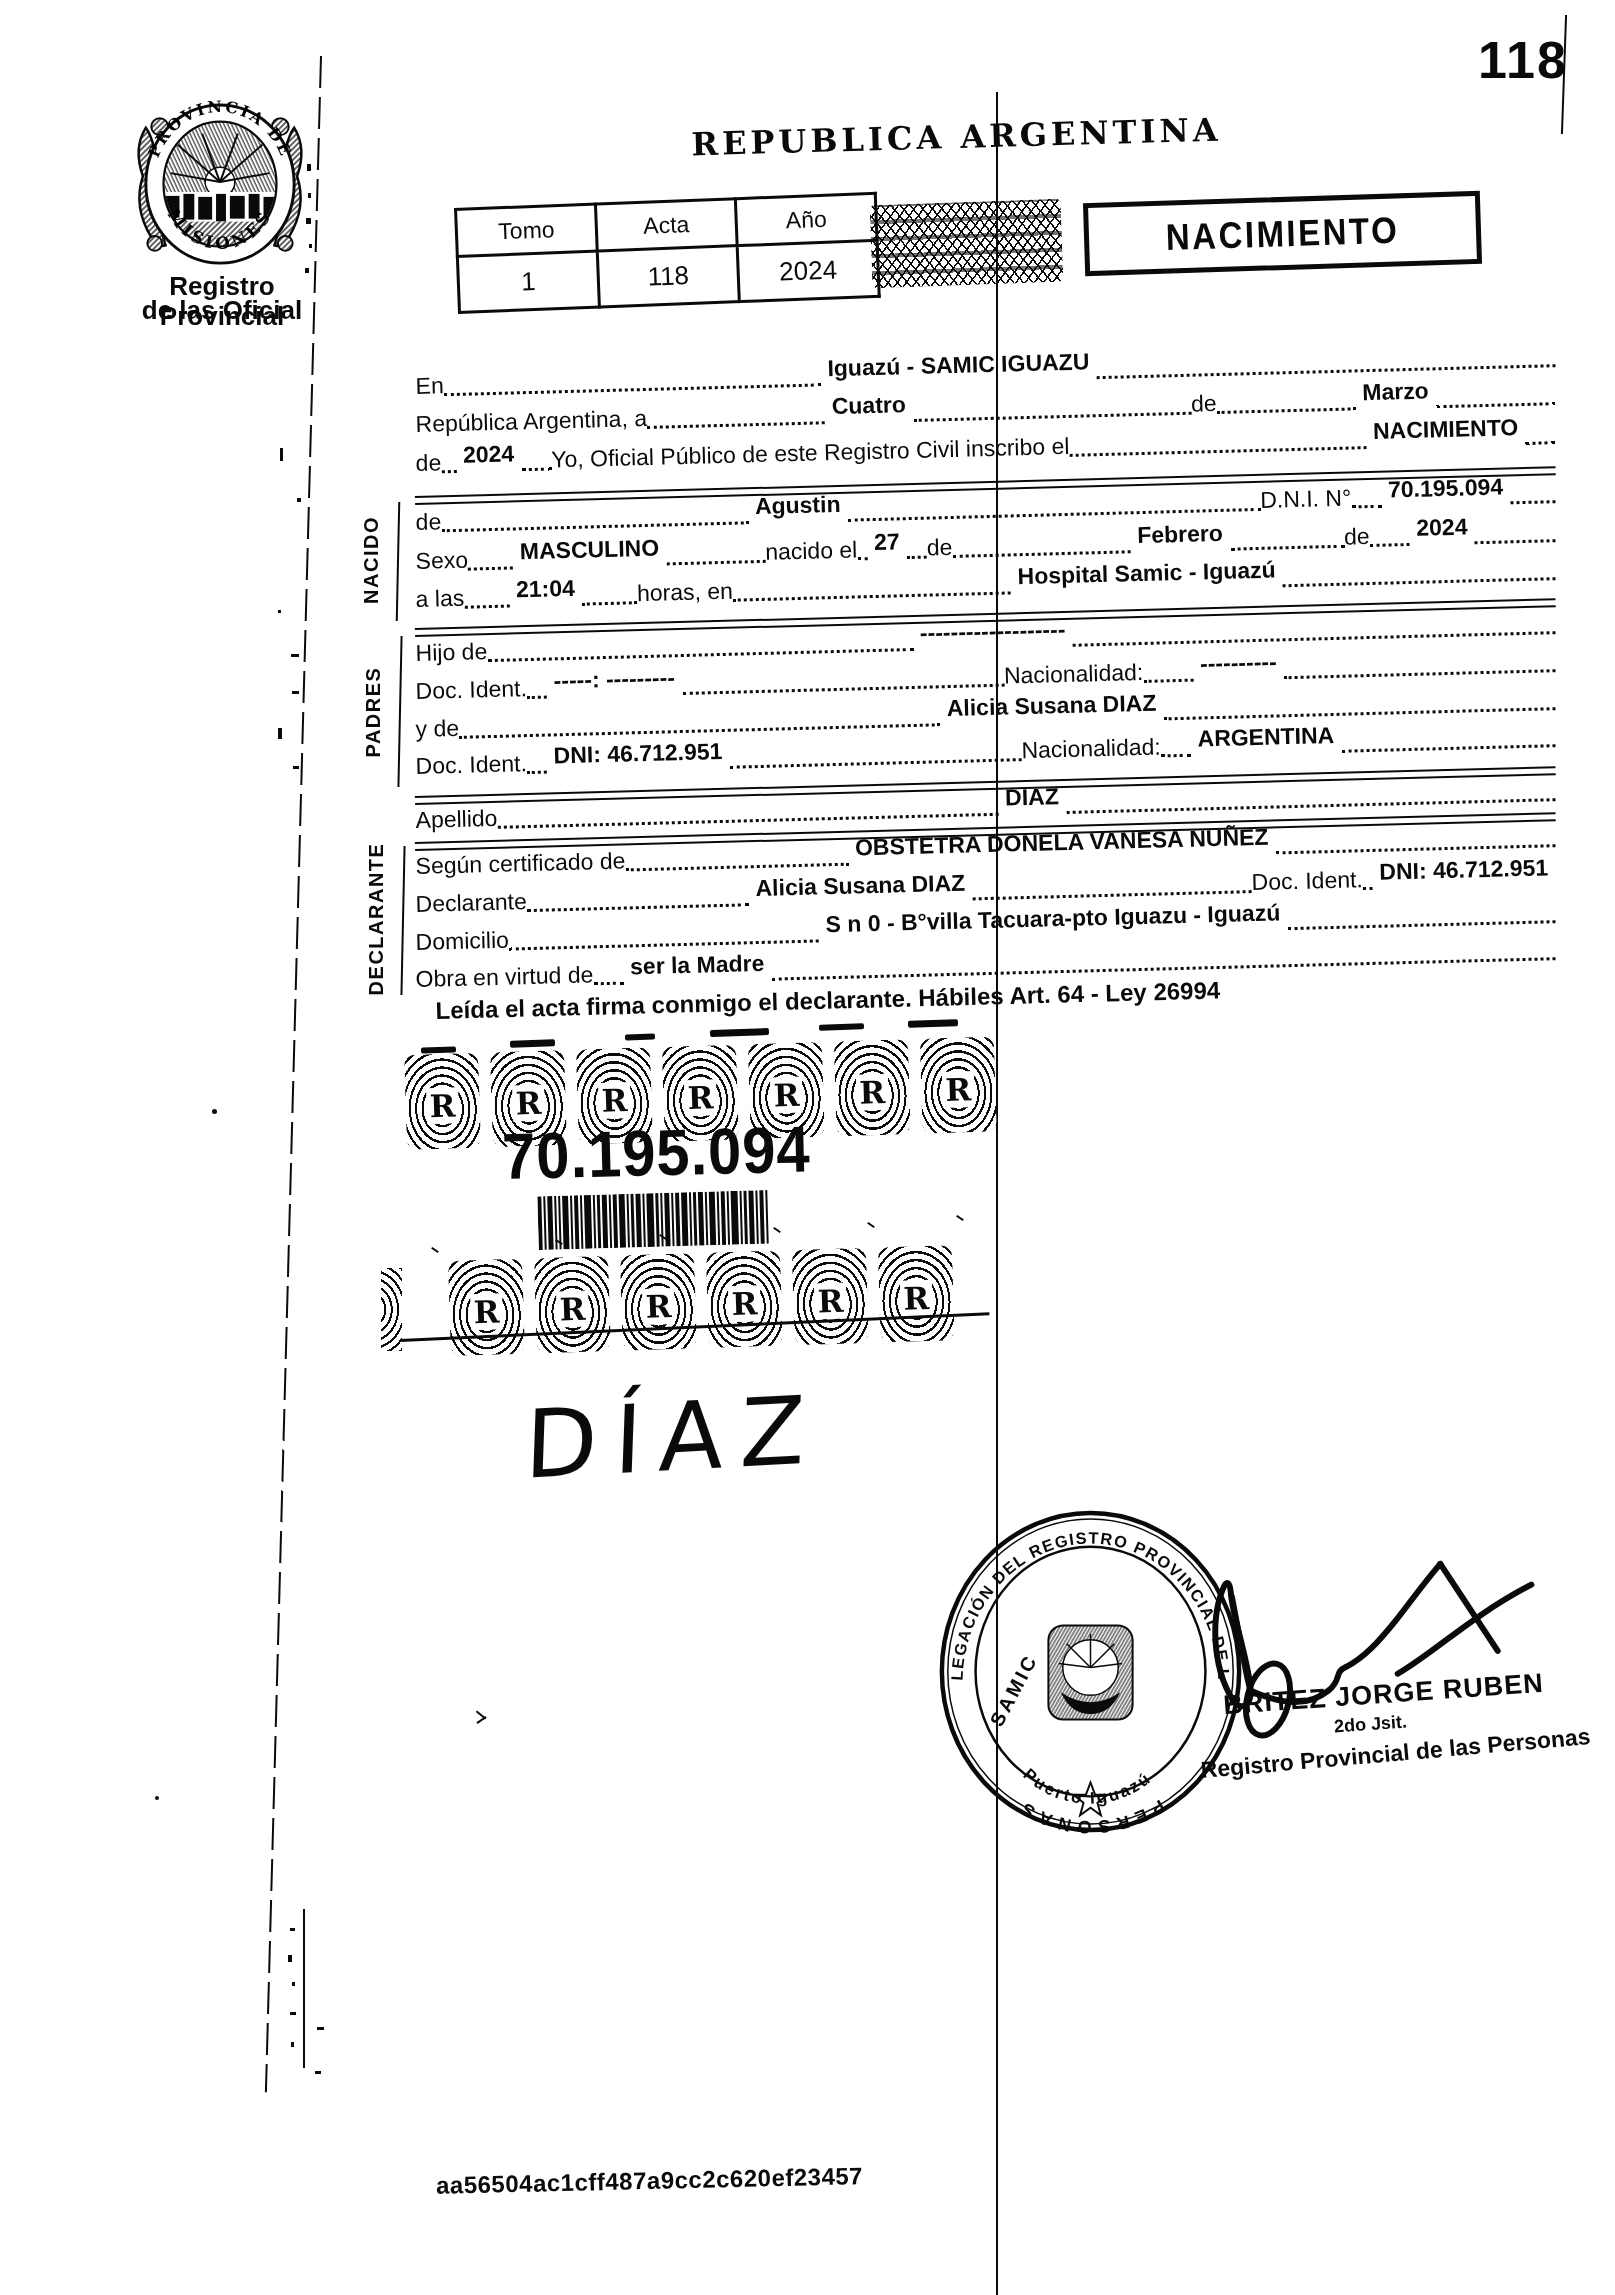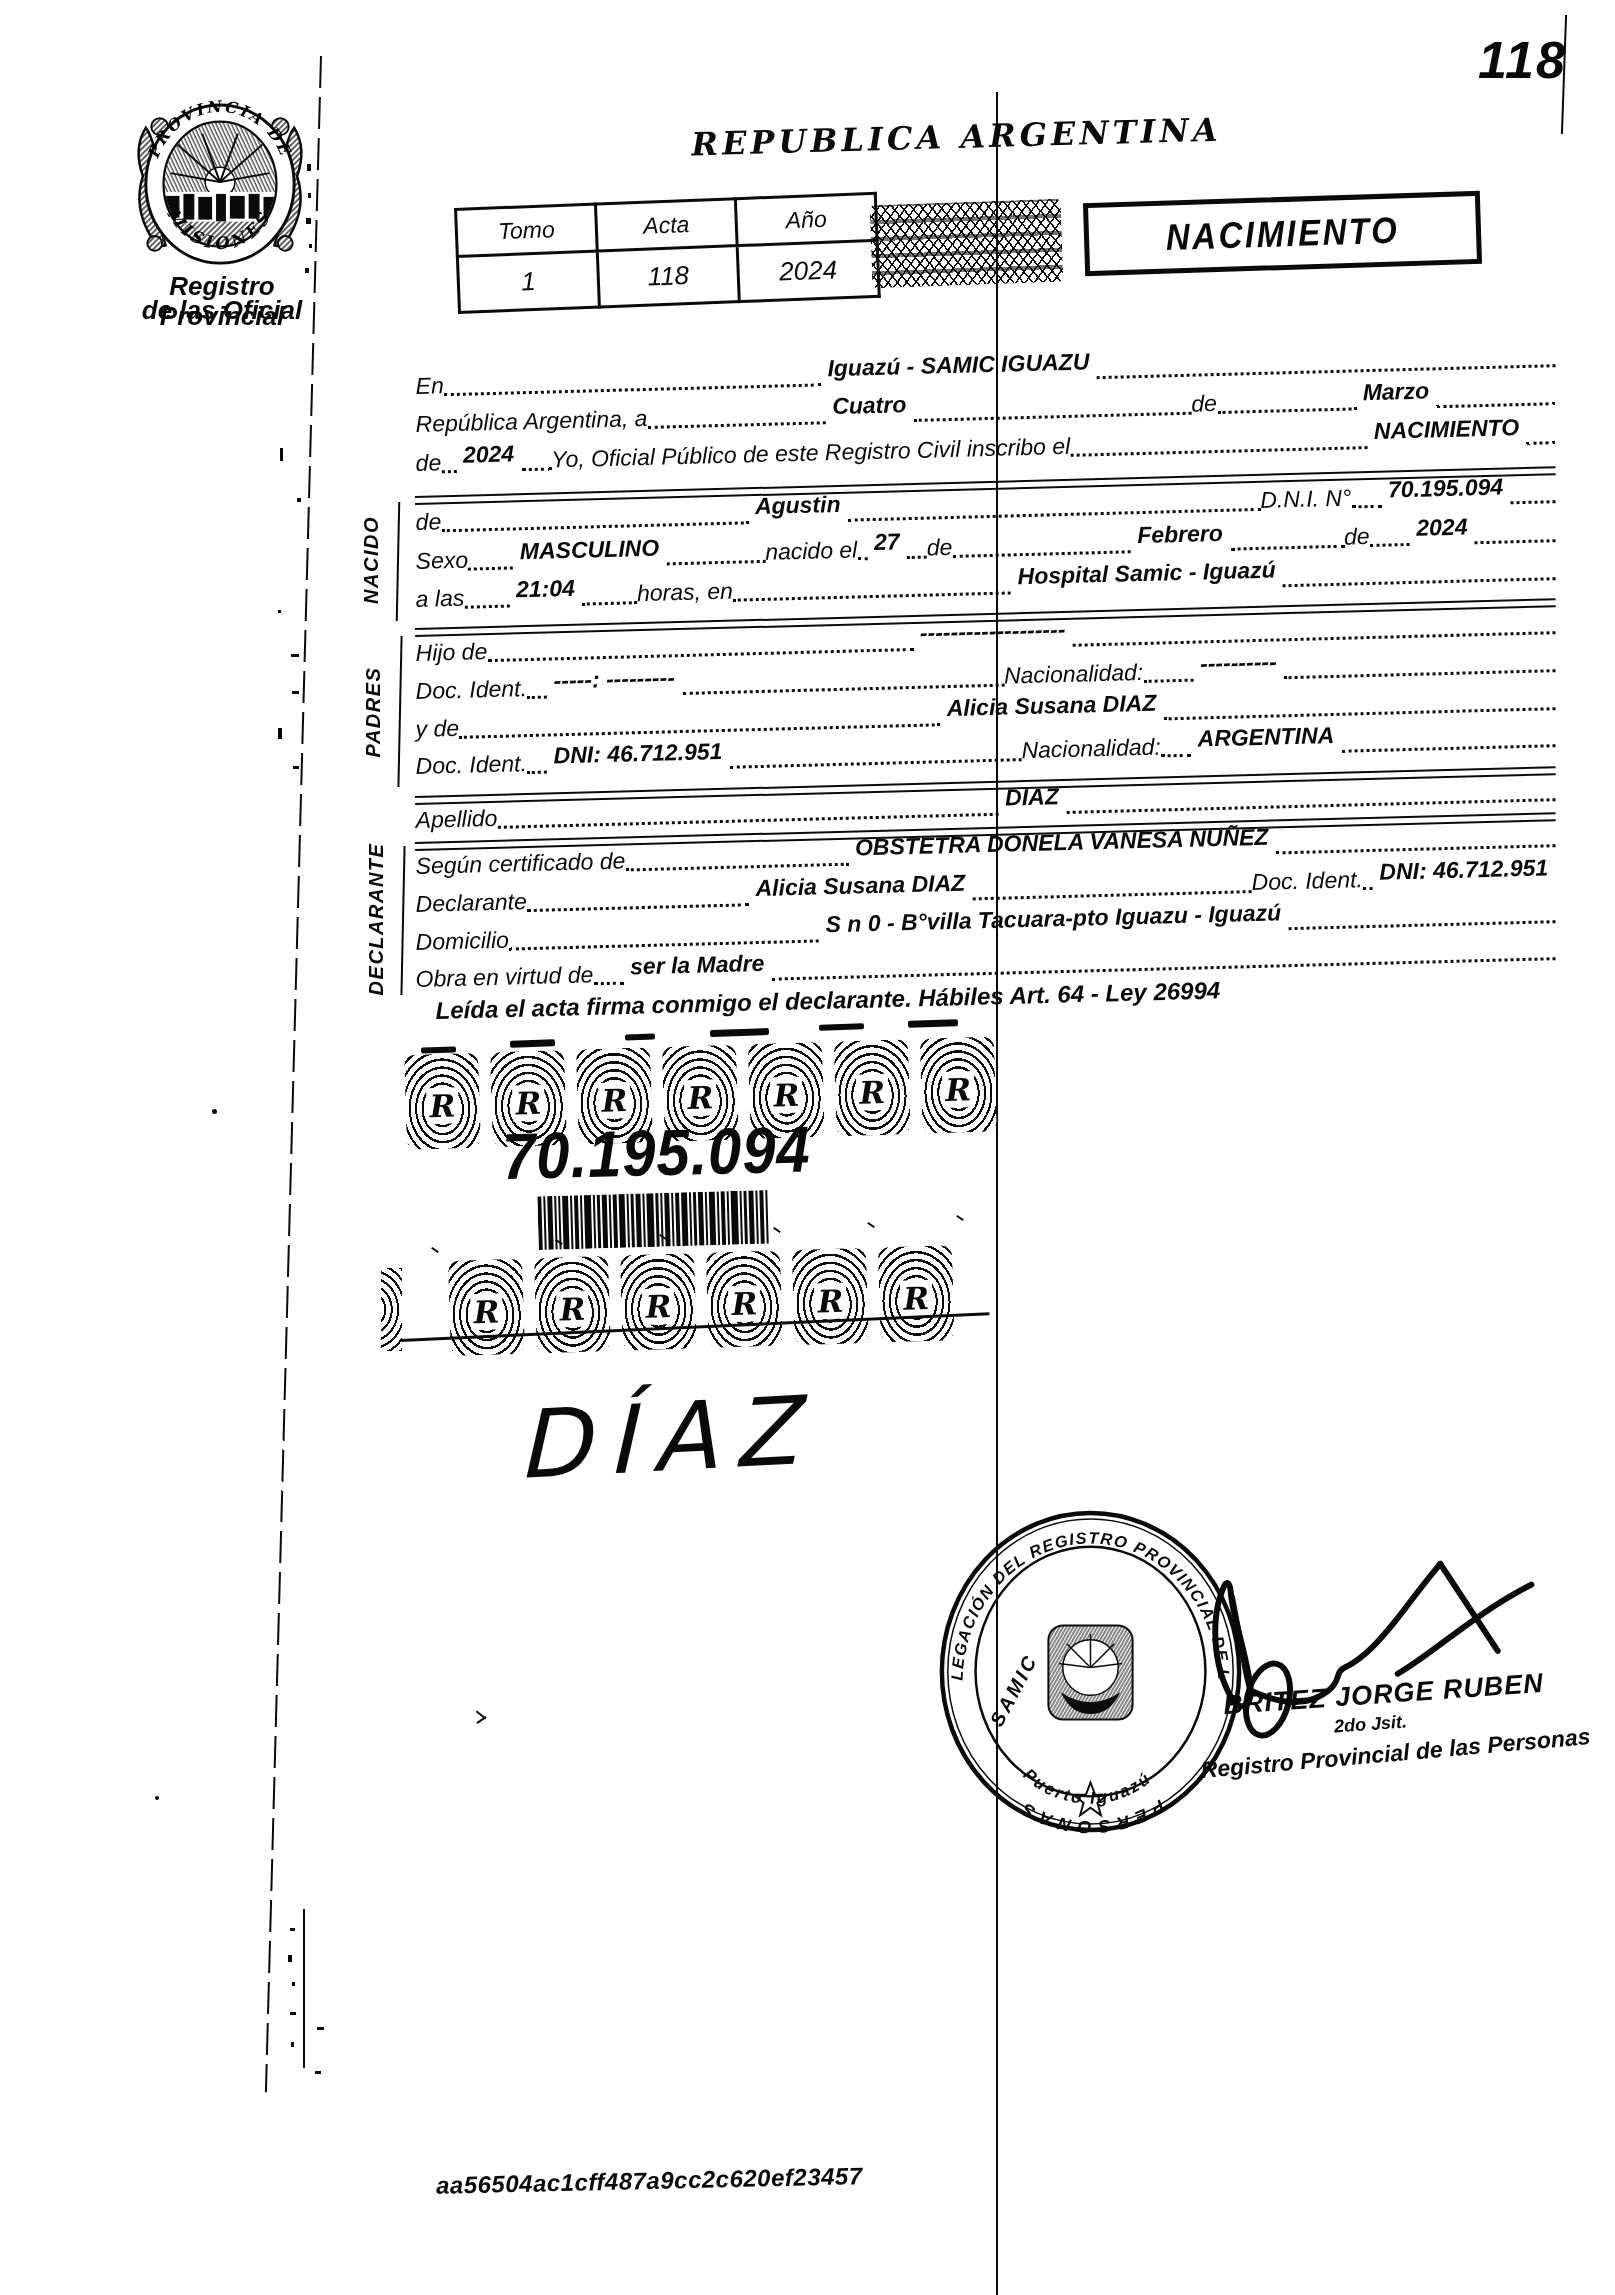--- a/index.html
+++ b/index.html
@@ -1,17 +1,17 @@
 <!DOCTYPE html>
 <html style="font-size:8px"><head>
 <meta charset="utf-8">
 <style>
   html,body{margin:0;padding:0;background:#888;}
   #page{position:relative;width:1615px;height:2295px;background:#ffffff;overflow:hidden;
-        font-family:"Liberation Sans",sans-serif;color:#0a0a0a;font-style:italic;}
+        font-family:"Liberation Sans",sans-serif;color:#0a0a0a;}
   .abs{position:absolute;}
   
   .pagenum{font-size:52px;font-weight:600;letter-spacing:2px;}
   .fold{width:1.5px;background:#0a0a0a;}
   .marginline{width:2px;background:repeating-linear-gradient(180deg,#0a0a0a 0 32px,transparent 32px 41px);
               transform:rotate(1.55deg);transform-origin:top left;}
   .rjag{width:1.5px;background:#0a0a0a;transform:rotate(2deg);}
   .tk{position:absolute;background:#0a0a0a;}
   
   .title{width:545px;text-align:center;font-family:"DejaVu Serif",serif;font-weight:bold;

